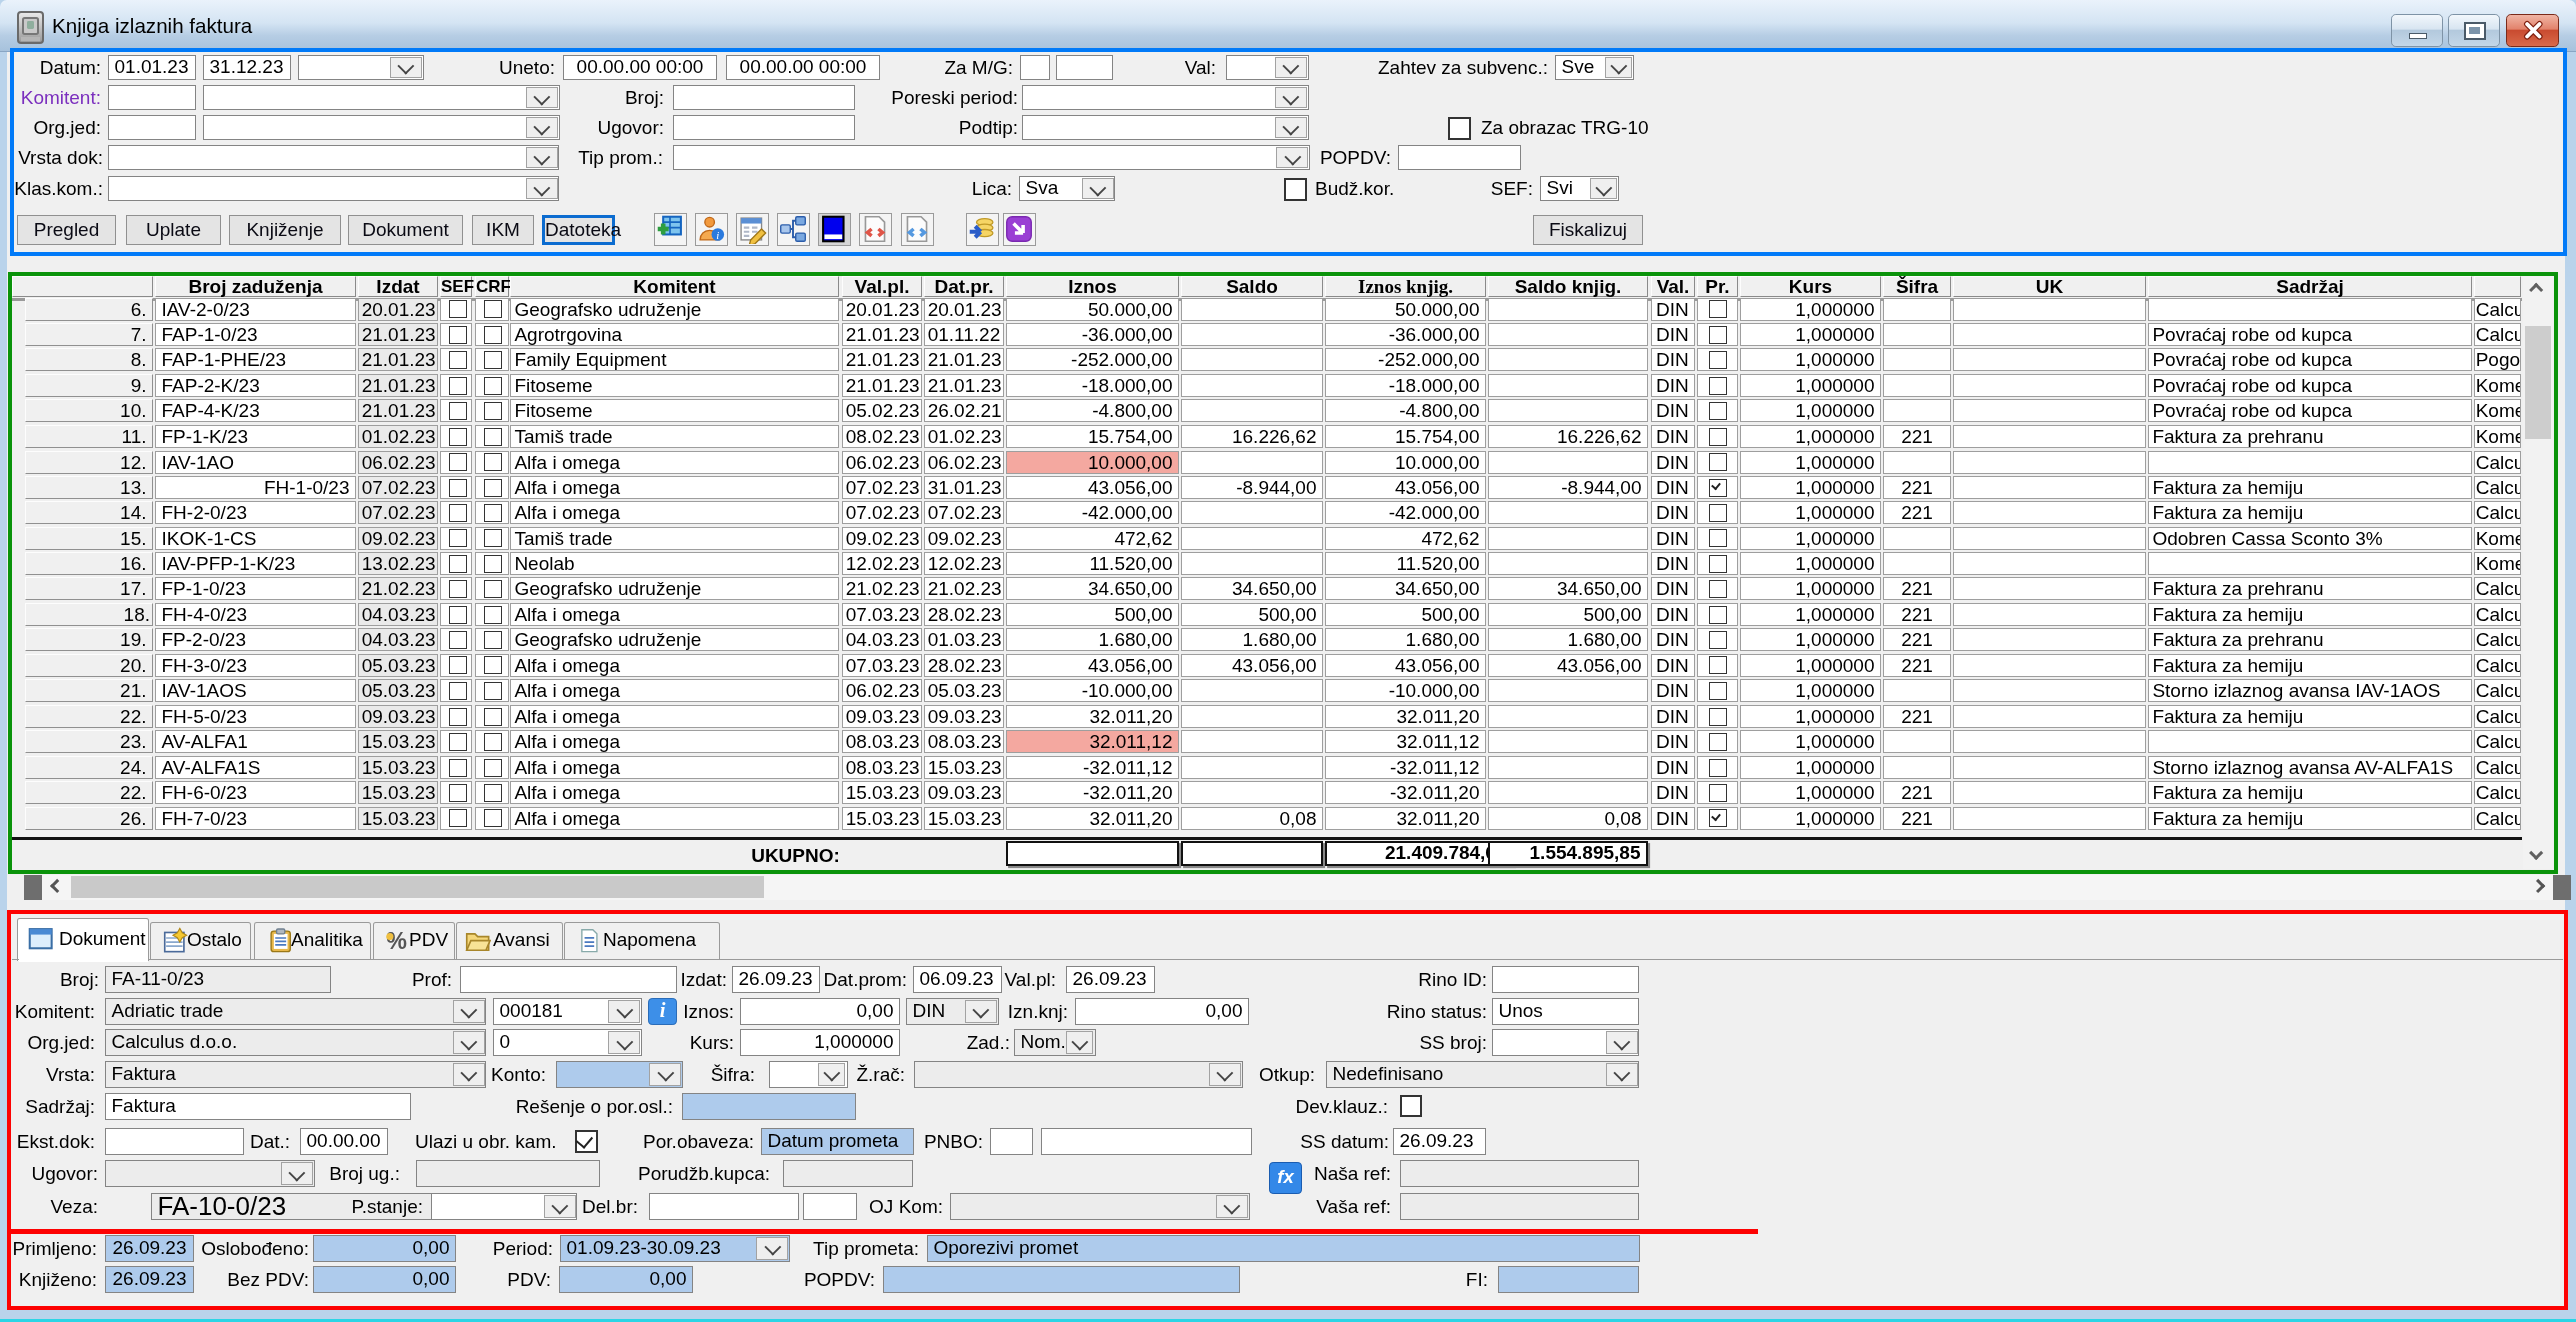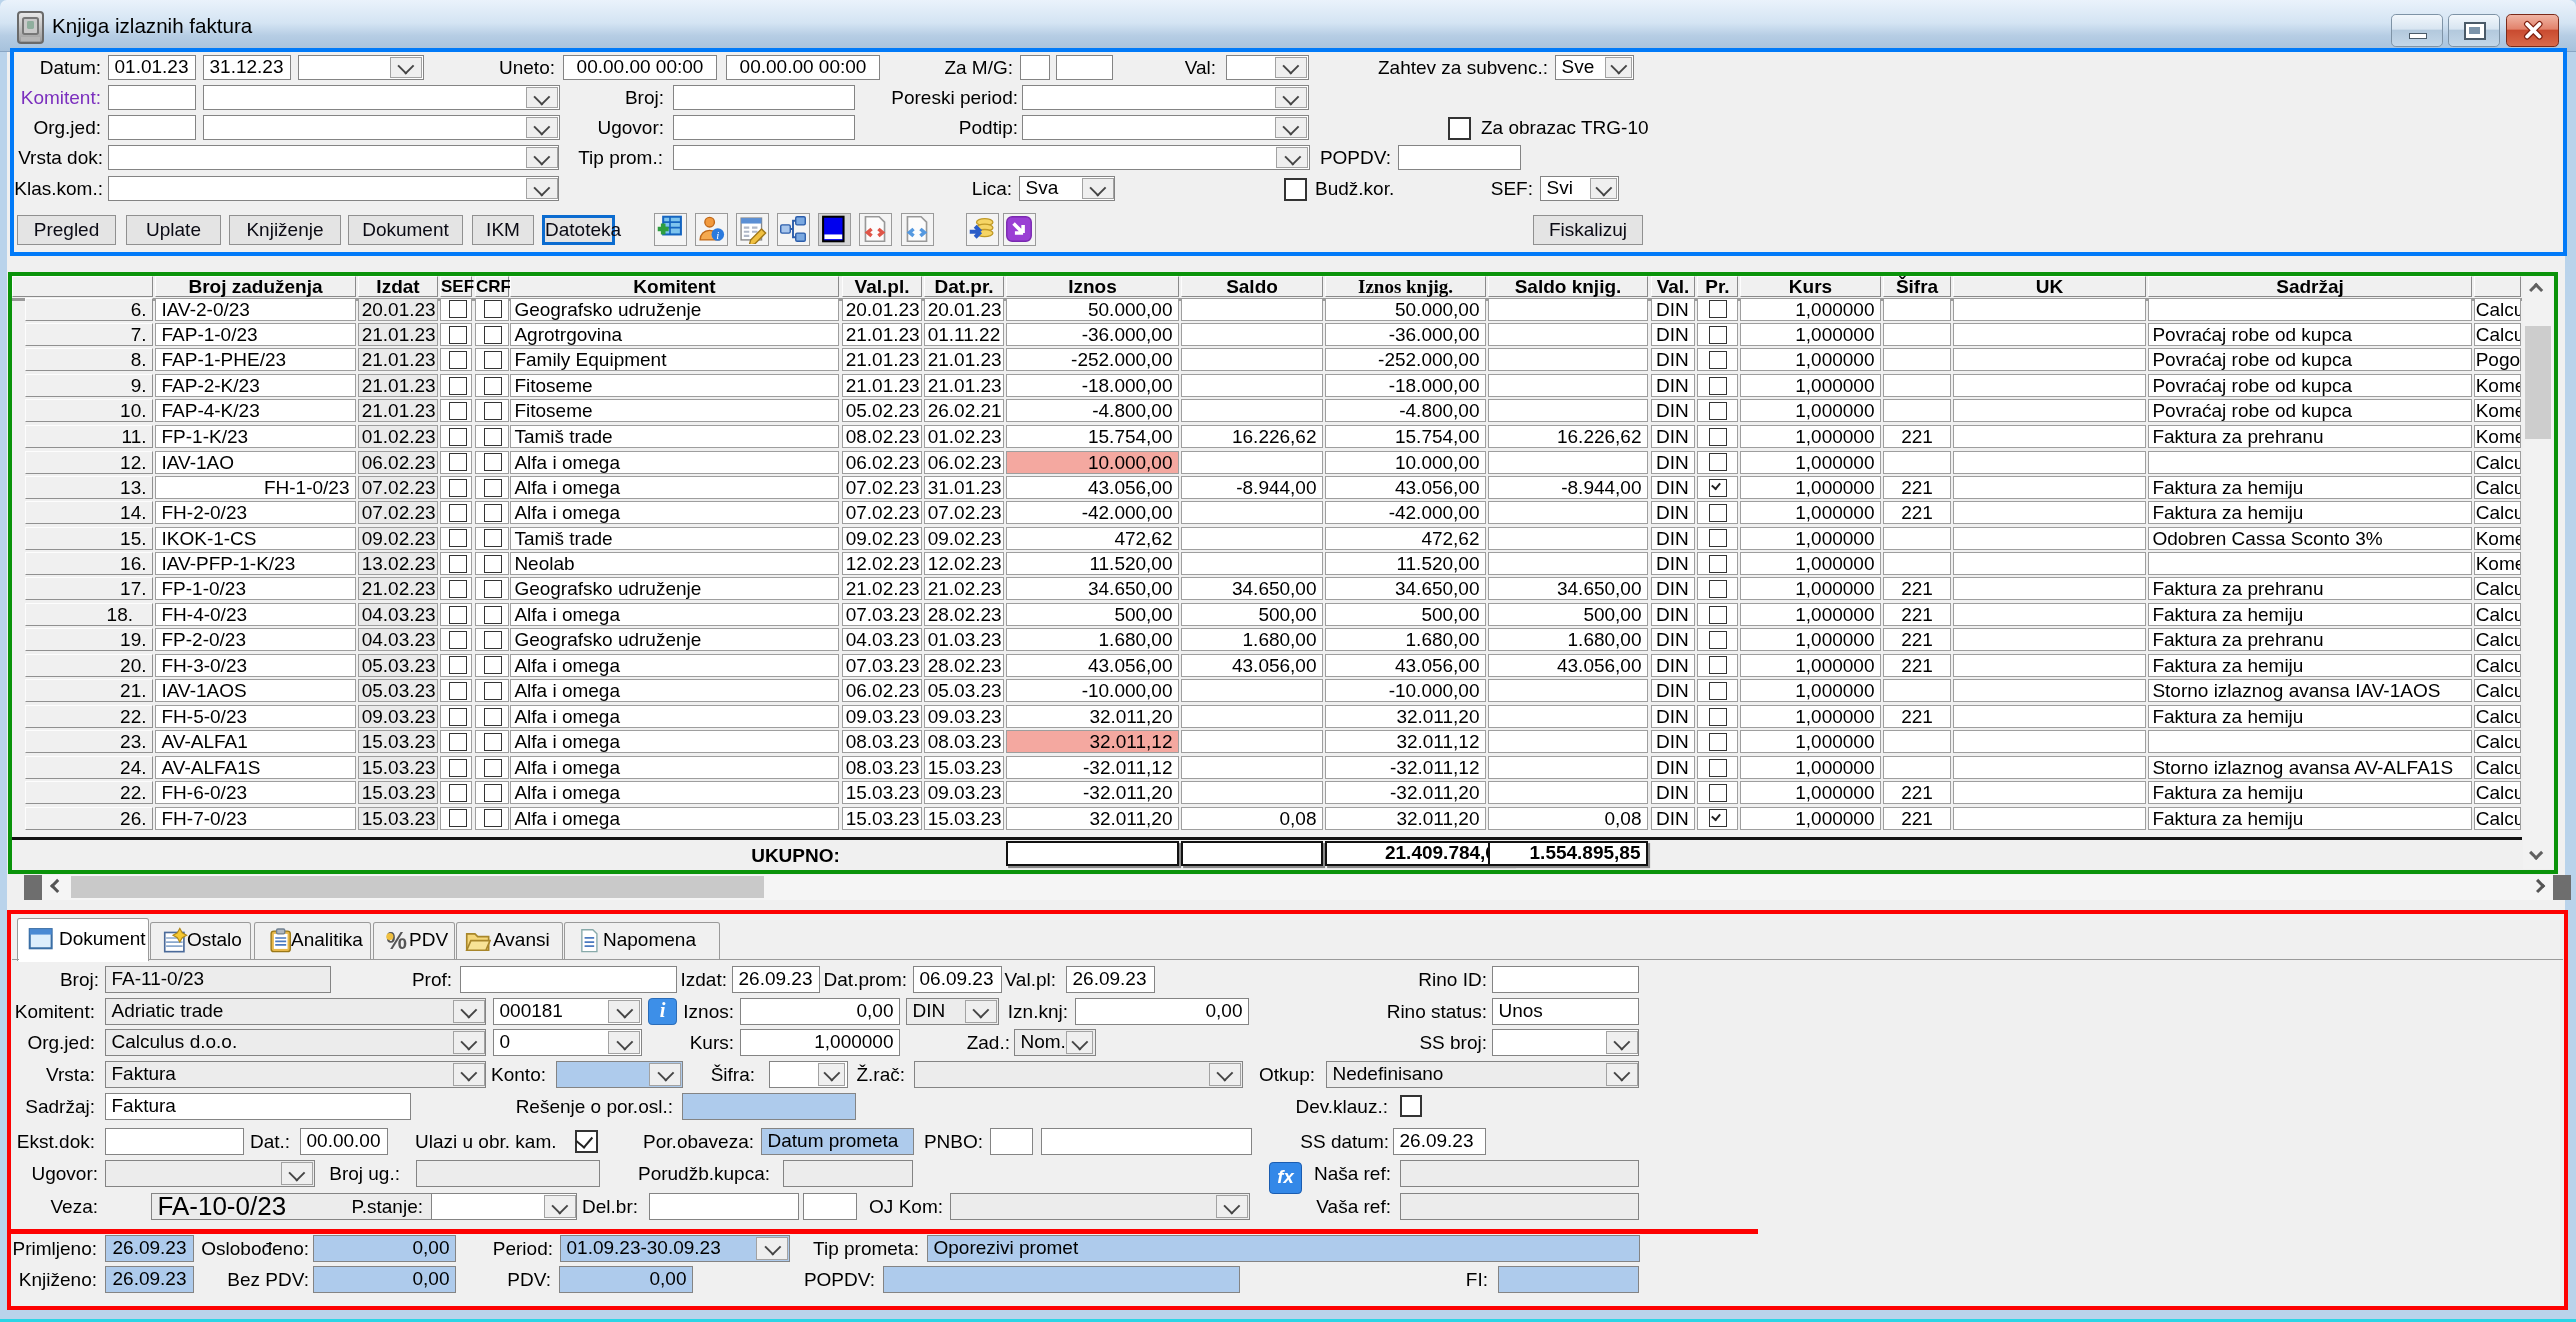--- a/index.html
+++ b/index.html
@@ -453,21 +453,21 @@
 <div class="cell" style="left:1325px;top:577px;width:161px;height:22.6px;background:#fff;border:1.4px solid #9e9e9e;text-align:right;padding:0 5.5px">34.650,00</div>
 <div class="cell" style="left:1488px;top:577px;width:160px;height:22.6px;background:#fff;border:1.4px solid #9e9e9e;text-align:right;padding:0 5.5px">34.650,00</div>
 <div class="cell" style="left:1651px;top:577px;width:44px;height:22.6px;background:#fff;border:1.4px solid #9e9e9e;text-align:left;padding:0 4.1px">DIN</div>
 <div class="cell" style="left:1697px;top:577px;width:41px;height:22.6px;background:#fff;border:1.4px solid #9e9e9e;text-align:left;padding:0 5.5px"></div>
 <div class="cb" style="left:1709px;top:580px;width:18px;height:18px;border-width:1.4px"></div>
 <div class="cell" style="left:1740px;top:577px;width:141px;height:22.6px;background:#fff;border:1.4px solid #9e9e9e;text-align:right;padding:0 5.5px">1,000000</div>
 <div class="cell" style="left:1883px;top:577px;width:68px;height:22.6px;background:#fff;border:1.4px solid #9e9e9e;text-align:center;padding:0 5.5px">221</div>
 <div class="cell" style="left:1953px;top:577px;width:193px;height:22.6px;background:#fff;border:1.4px solid #9e9e9e;text-align:left;padding:0 5.5px"></div>
 <div class="cell" style="left:2148px;top:577px;width:324px;height:22.6px;background:#fff;border:1.4px solid #9e9e9e;text-align:left;padding:0 3.4px">Faktura za prehranu</div>
 <div class="cell" style="left:2474px;top:577px;width:47px;height:22.6px;background:#fff;border:1.4px solid #9e9e9e;text-align:left;padding:0 0.7px">Calcu</div>
-<div class="cell" style="left:25px;top:603px;width:128px;height:22.6px;background:#f0f0f0;border:1.4px solid;border-color:#fdfdfd #909090 #909090 #fdfdfd;text-align:right;padding-right:19px">18.</div>
+<div class="cell" style="left:25px;top:603px;width:128px;height:22.6px;background:#f0f0f0;border:1.4px solid;border-color:#fdfdfd #909090 #909090 #fdfdfd;text-align:right;padding-right:2px">18.</div>
 <div class="cell" style="left:155px;top:603px;width:201px;height:22.6px;background:#fff;border:1.4px solid #9e9e9e;text-align:left;padding:0 5.5px">FH-4-0/23</div>
 <div class="cell" style="left:358px;top:603px;width:80px;height:22.6px;background:#eaeaea;border:1.4px solid #9e9e9e;text-align:left;padding:0 2.7px">04.03.23</div>
 <div class="cell" style="left:440px;top:603px;width:32px;height:22.6px;background:#fff;border:1.4px solid #9e9e9e;text-align:left;padding:0 5.5px"></div>
 <div class="cell" style="left:475px;top:603px;width:34px;height:22.6px;background:#fff;border:1.4px solid #9e9e9e;text-align:left;padding:0 5.5px"></div>
 <div class="cb" style="left:449px;top:606px;width:18px;height:18px;border-width:1.4px"></div>
 <div class="cb" style="left:484px;top:606px;width:18px;height:18px;border-width:1.4px"></div>
 <div class="cell" style="left:510px;top:603px;width:329px;height:22.6px;background:#fff;border:1.4px solid #9e9e9e;text-align:left;padding:0 3.4px">Alfa i omega</div>
 <div class="cell" style="left:842px;top:603px;width:80px;height:22.6px;background:#fff;border:1.4px solid #9e9e9e;text-align:left;padding:0 2.7px">07.03.23</div>
 <div class="cell" style="left:924px;top:603px;width:80px;height:22.6px;background:#fff;border:1.4px solid #9e9e9e;text-align:left;padding:0 2.7px">28.02.23</div>
 <div class="cell" style="left:1006px;top:603px;width:173px;height:22.6px;background:#fff;border:1.4px solid #9e9e9e;text-align:right;padding:0 5.5px">500,00</div>

